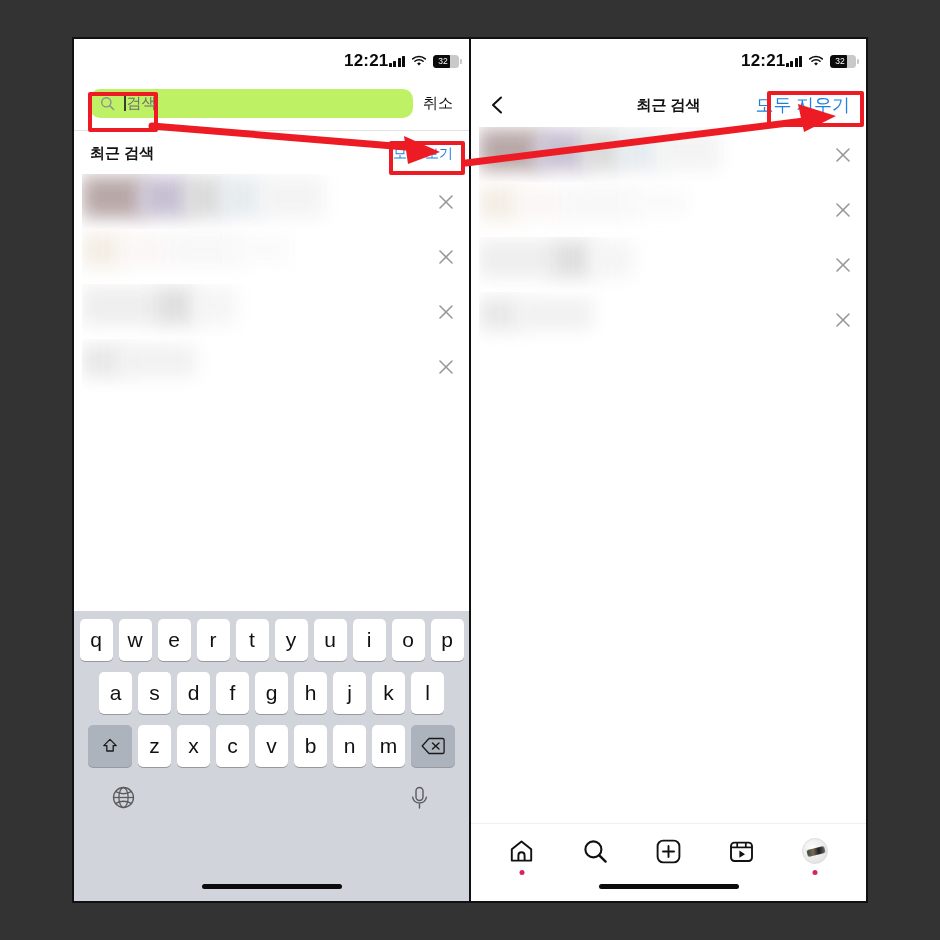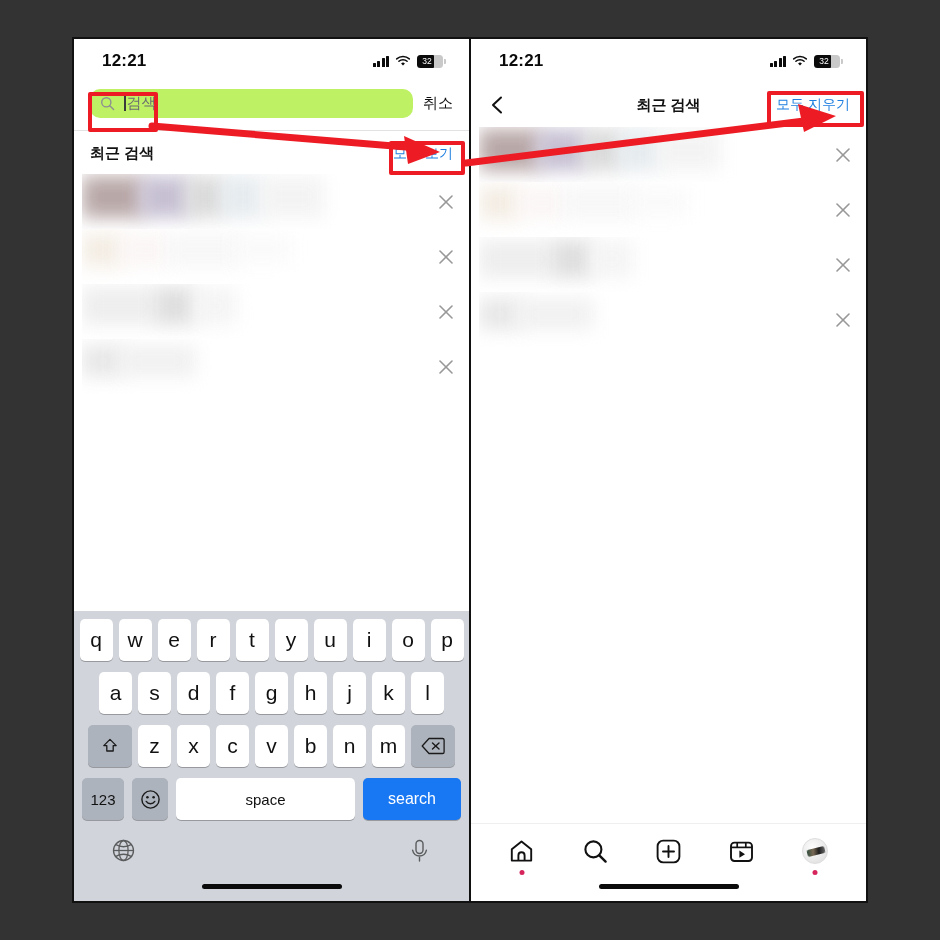--- a/index.html
+++ b/index.html
@@ -17,22 +17,22 @@
     top: 37px; height: 866px;
     background: #ffffff;
     overflow: hidden;
   }
   #phone-left  { left: 72px;  width: 397px; border: 2px solid #111; border-right: 0; }
   #phone-right { left: 469px; width: 399px; border: 2px solid #111; border-left: 2px solid #111; }
 
   
   .statusbar {
     position: relative; height: 44px;
-    display: flex; align-items: center; justify-content: space-between;
-    padding: 0 26px 0 28px;
+    display: flex; align-items: center; justify-content: flex-end;
+    padding: 0 10px 0 28px;
   }
   .sb-time { font-size: 17px; font-weight: bold; color: #0b0b0b; letter-spacing: .2px; }
   .sb-right { display: flex; align-items: center; gap: 6px; }
   .sig { display: flex; align-items: flex-end; gap: 1.5px; height: 11px; }
   .sig i { display:block; width: 3px; background: #0b0b0b; border-radius: .5px; }
   .sig i:nth-child(1){height:4px}.sig i:nth-child(2){height:6px}
   .sig i:nth-child(3){height:8.5px}.sig i:nth-child(4){height:11px; background:#0b0b0b;}
   .wifi { width: 16px; height: 12px; position: relative; }
   .wifi svg { display:block; }
   .batt {
@@ -123,21 +123,21 @@
   
   .navbar {
     position:relative; height:44px; display:flex; align-items:center;
     padding: 0 16px;
   }
   .backbtn { width:22px; height:22px; }
   .nav-title {
     position:absolute; left:0; right:0; text-align:center;
     font-size:15px; font-weight:bold; color:#111; pointer-events:none;
   }
-  .clearall { margin-left:auto; font-size:14px; color:#1f7fe0; white-space:nowrap; }
+  .clearall { margin-left:auto; font-size:18px; color:#1f7fe0; white-space:nowrap;font-family:Liberation Serif, serif; }
 
   
   .tabbar {
     position:absolute; left:0; right:0; bottom:0; height:78px;
     background:#fff; border-top:1px solid #efefef;
   }
   .tabs { display:flex; align-items:center; justify-content:space-around; padding: 10px 14px 0 14px; }
   .tab { position:relative; width:38px; height:34px; display:flex; align-items:center; justify-content:center; }
   .tab svg { display:block; }
   .dot {
@@ -307,33 +307,20 @@
         <div class="key">n</div>
         <div class="key">m</div>
         <div class="key wide">
           <svg width="24" height="18" viewBox="0 0 24 18">
               <path d="M8 1.5h13.5a1.6 1.6 0 0 1 1.6 1.6v11.8a1.6 1.6 0 0 1-1.6 1.6H8L1.2 9 8 1.5z" fill="none" stroke="#1a1a1a" stroke-width="1.3" stroke-linejoin="round"></path>
               <line x1="11.5" y1="6" x2="18" y2="12" stroke="#1a1a1a" stroke-width="1.4" stroke-linecap="round"></line>
               <line x1="18" y1="6" x2="11.5" y2="12" stroke="#1a1a1a" stroke-width="1.4" stroke-linecap="round"></line>
             </svg>
         </div>
       </div>
-      <div class="krow r4">
-        <div class="key num">123</div>
-        <div class="key emoji">
-          <svg width="21" height="21" viewBox="0 0 21 21">
-              <circle cx="10.5" cy="10.5" r="8.6" fill="none" stroke="#1a1a1a" stroke-width="1.4"></circle>
-              <circle cx="7.4" cy="8.2" r="1.3" fill="#1a1a1a"></circle>
-              <circle cx="13.6" cy="8.2" r="1.3" fill="#1a1a1a"></circle>
-              <path d="M6.2 12.4a5.2 5.2 0 0 0 8.6 0" fill="none" stroke="#1a1a1a" stroke-width="1.4" stroke-linecap="round"></path>
-            </svg>
-        </div>
-        <div class="key space">space</div>
-        <div class="key search">search</div>
-      </div>
       <div class="kbbottom">
         <span class="kbicon">
           <svg width="27" height="27" viewBox="0 0 27 27">
               <circle cx="13.5" cy="13.5" r="10" fill="none" stroke="#333" stroke-width="1.3"></circle>
               <ellipse cx="13.5" cy="13.5" rx="4.6" ry="10" fill="none" stroke="#333" stroke-width="1.3"></ellipse>
               <line x1="3.5" y1="13.5" x2="23.5" y2="13.5" stroke="#333" stroke-width="1.3"></line>
               <path d="M5.4 7.4a16 16 0 0 0 16.2 0M5.4 19.6a16 16 0 0 1 16.2 0" fill="none" stroke="#333" stroke-width="1.3"></path>
             </svg>
         </span>
         <span class="kbicon">

